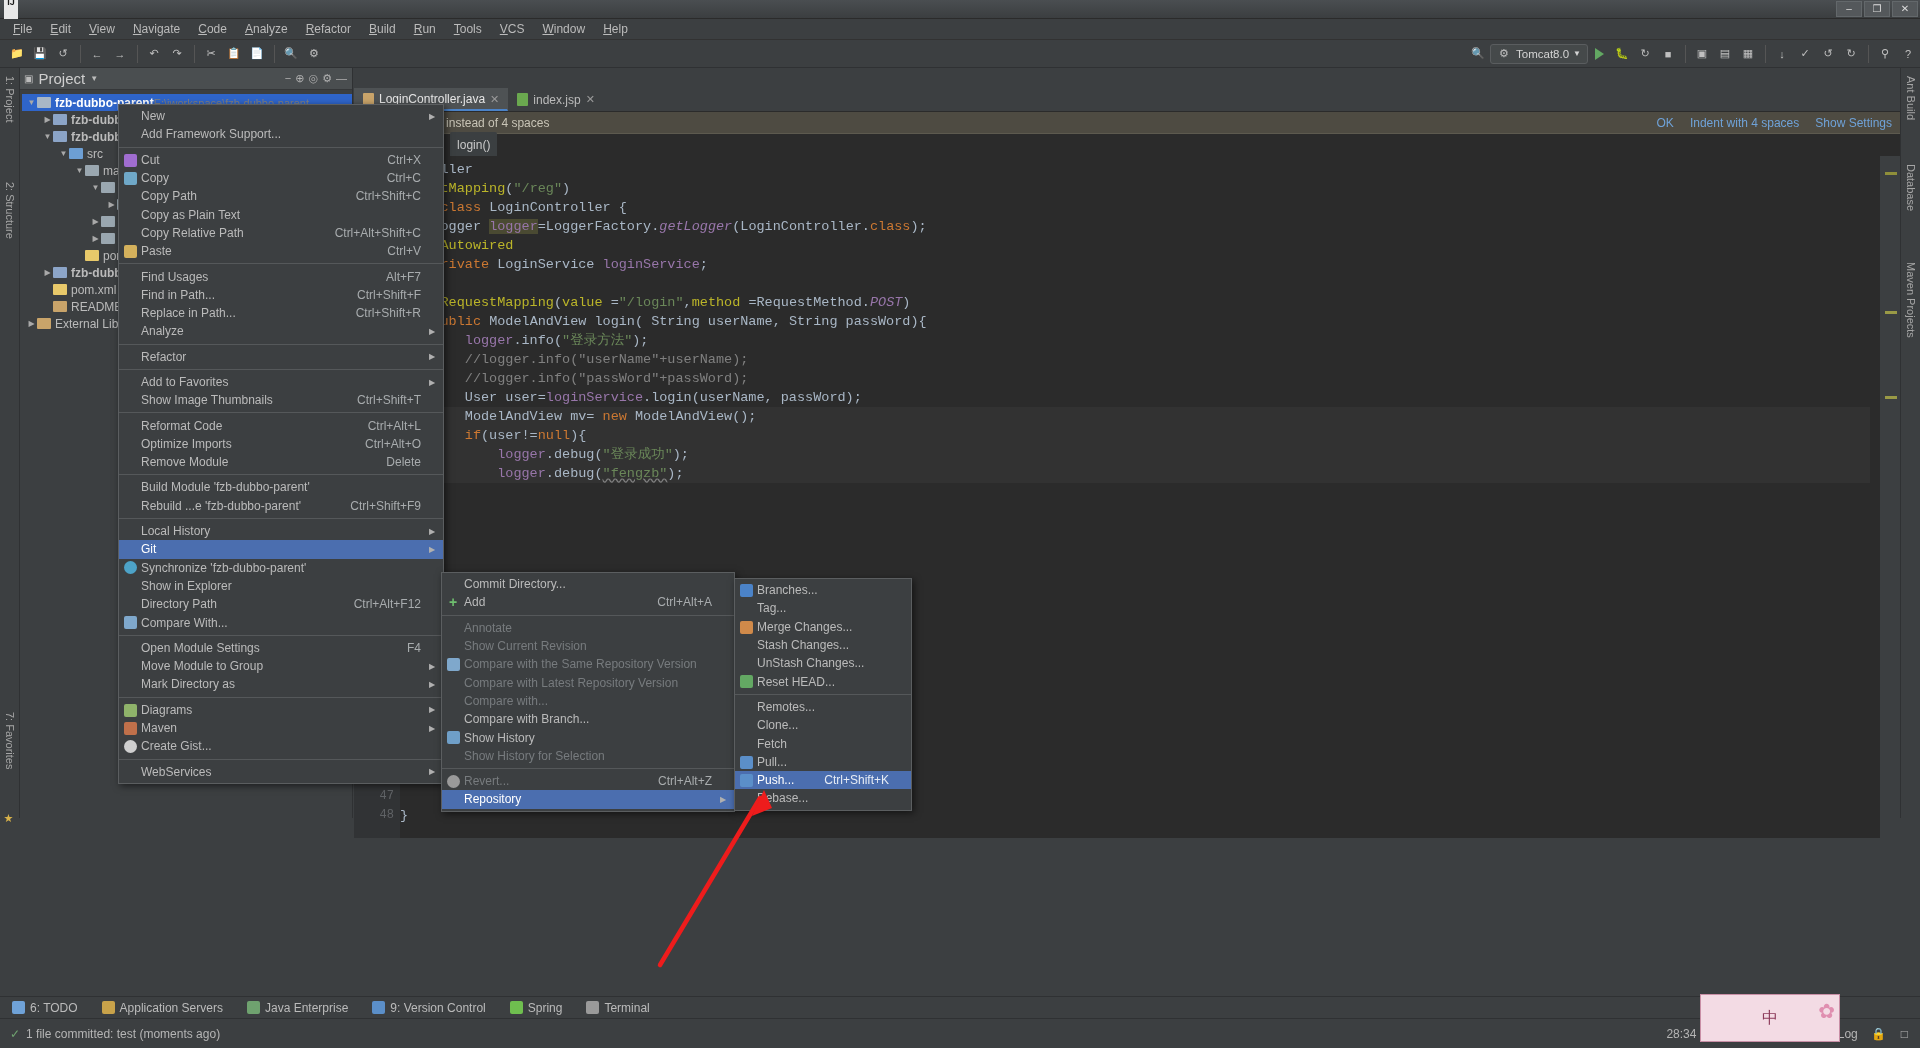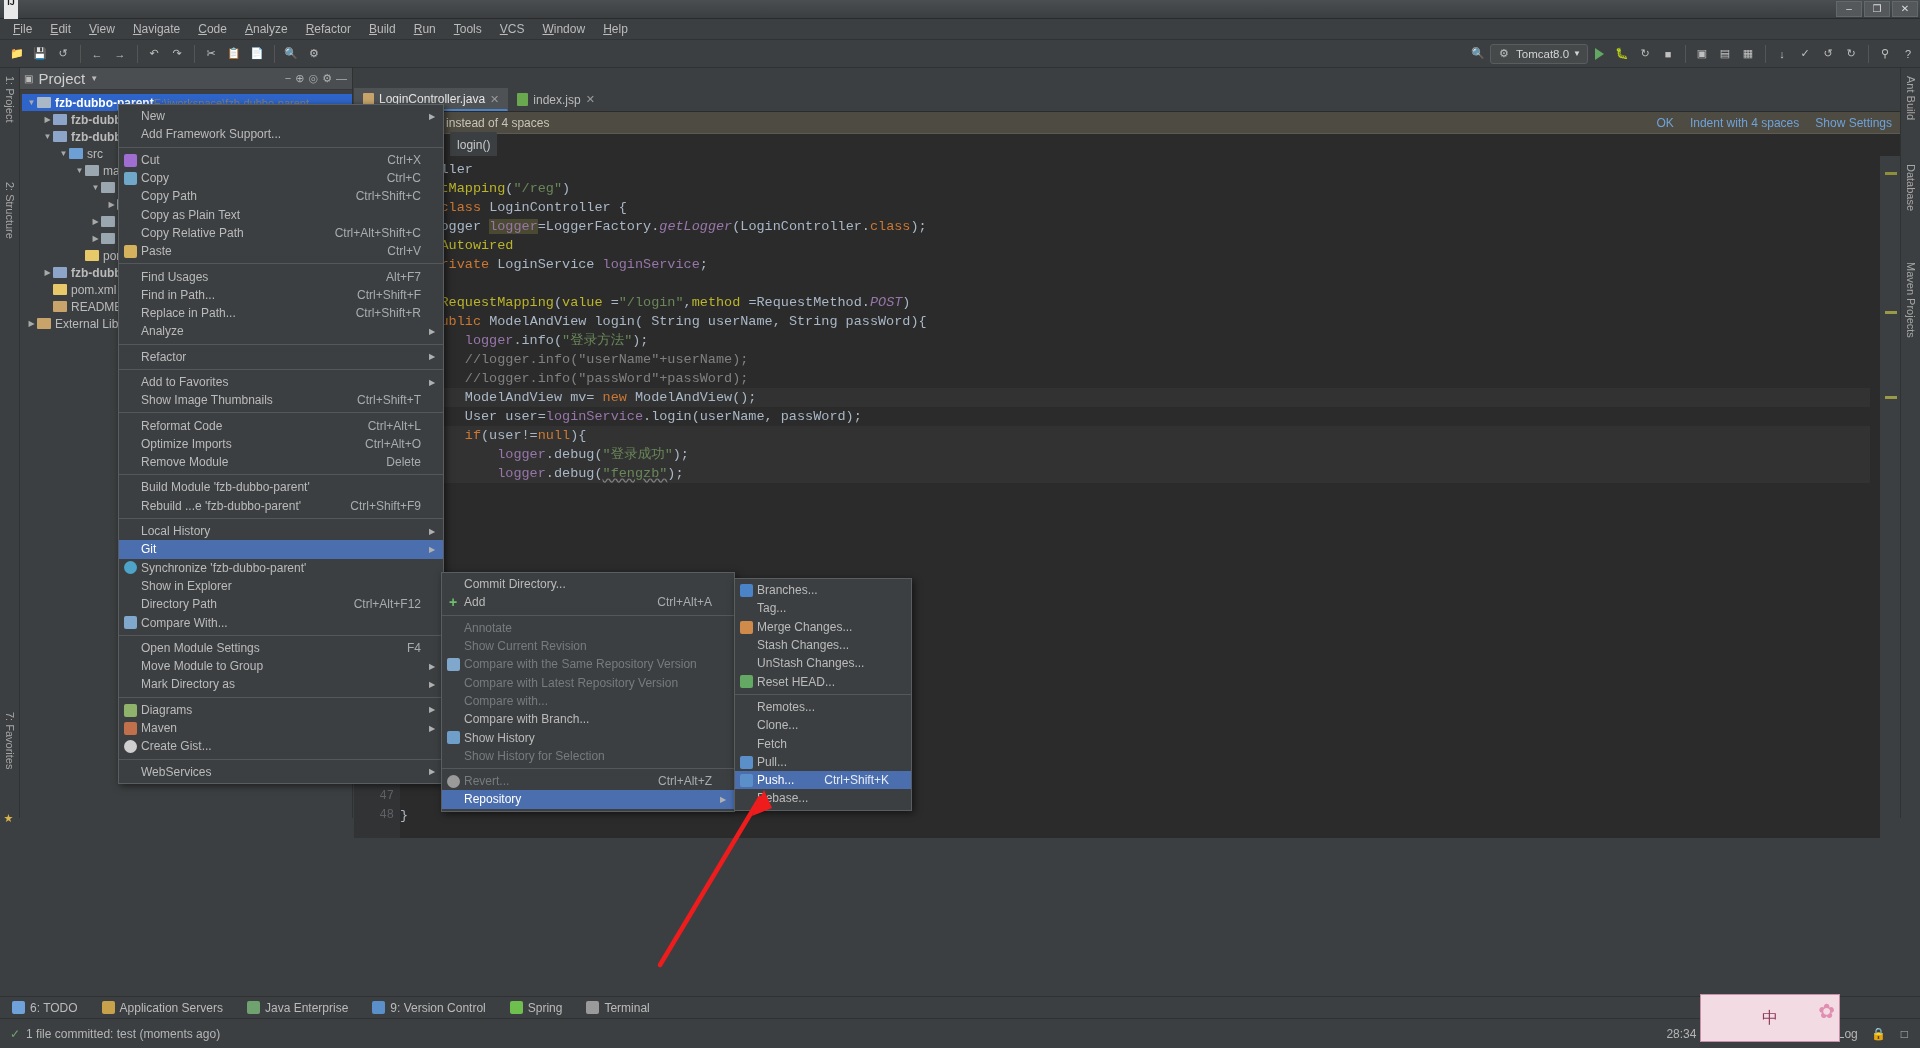--- a/index.html
+++ b/index.html
@@ -466,22 +466,22 @@
           <div class="cl"><span class="kw">blic class </span><span class="typ">LoginController</span> {</div>
           <div class="cl">    <span class="typ">Logger</span> <span class="fld warnbg">logger</span>=<span class="typ">LoggerFactory</span>.<span class="stat">getLogger</span>(<span class="typ">LoginController</span>.<span class="kw">class</span>);</div>
           <div class="cl">    <span class="ann">@Autowired</span></div>
           <div class="cl">    <span class="kw">private </span><span class="typ">LoginService</span> <span class="fld">loginService</span>;</div>
           <div class="cl"></div>
           <div class="cl">    <span class="ann">@RequestMapping</span>(<span class="ann">value</span> =<span class="str">"/login"</span>,<span class="ann">method</span> =<span class="typ">RequestMethod</span>.<span class="stat">POST</span>)</div>
           <div class="cl">    <span class="kw">public </span><span class="typ">ModelAndView</span> login( <span class="typ">String</span> userName, <span class="typ">String</span> passWord){</div>
           <div class="cl">        <span class="fld">logger</span>.info(<span class="str">"登录方法"</span>);</div>
           <div class="cl">        <span class="cmt">//logger.info("userName"+userName);</span></div>
           <div class="cl">        <span class="cmt">//logger.info("passWord"+passWord);</span></div>
+          <div class="cl">        <span class="typ">User</span> user=<span class="fld">loginService</span>.login(userName, passWord);</div>
           <div class="cl hl">        <span class="typ">ModelAndView</span> mv= <span class="kw">new </span><span class="typ">ModelAndView</span>();</div>
-          <div class="cl">        <span class="typ">User</span> user=<span class="fld">loginService</span>.login(userName, passWord);</div>
           <div class="cl hl">        <span class="kw">if</span>(user!=<span class="kw">null</span>){</div>
           <div class="cl hl">            <span class="fld">logger</span>.debug(<span class="str">"登录成功"</span>);</div>
           <div class="cl hl">            <span class="fld">logger</span>.debug(<span class="str underline-wavy">"fengzb"</span>);</div>
           <div class="cl">&nbsp;</div>
           <div class="cl">&nbsp;</div>
           <div class="cl">&nbsp;</div>
           <div class="cl">&nbsp;</div>
           <div class="cl">&nbsp;</div>
           <div class="cl">&nbsp;</div>
           <div class="cl">&nbsp;</div>

